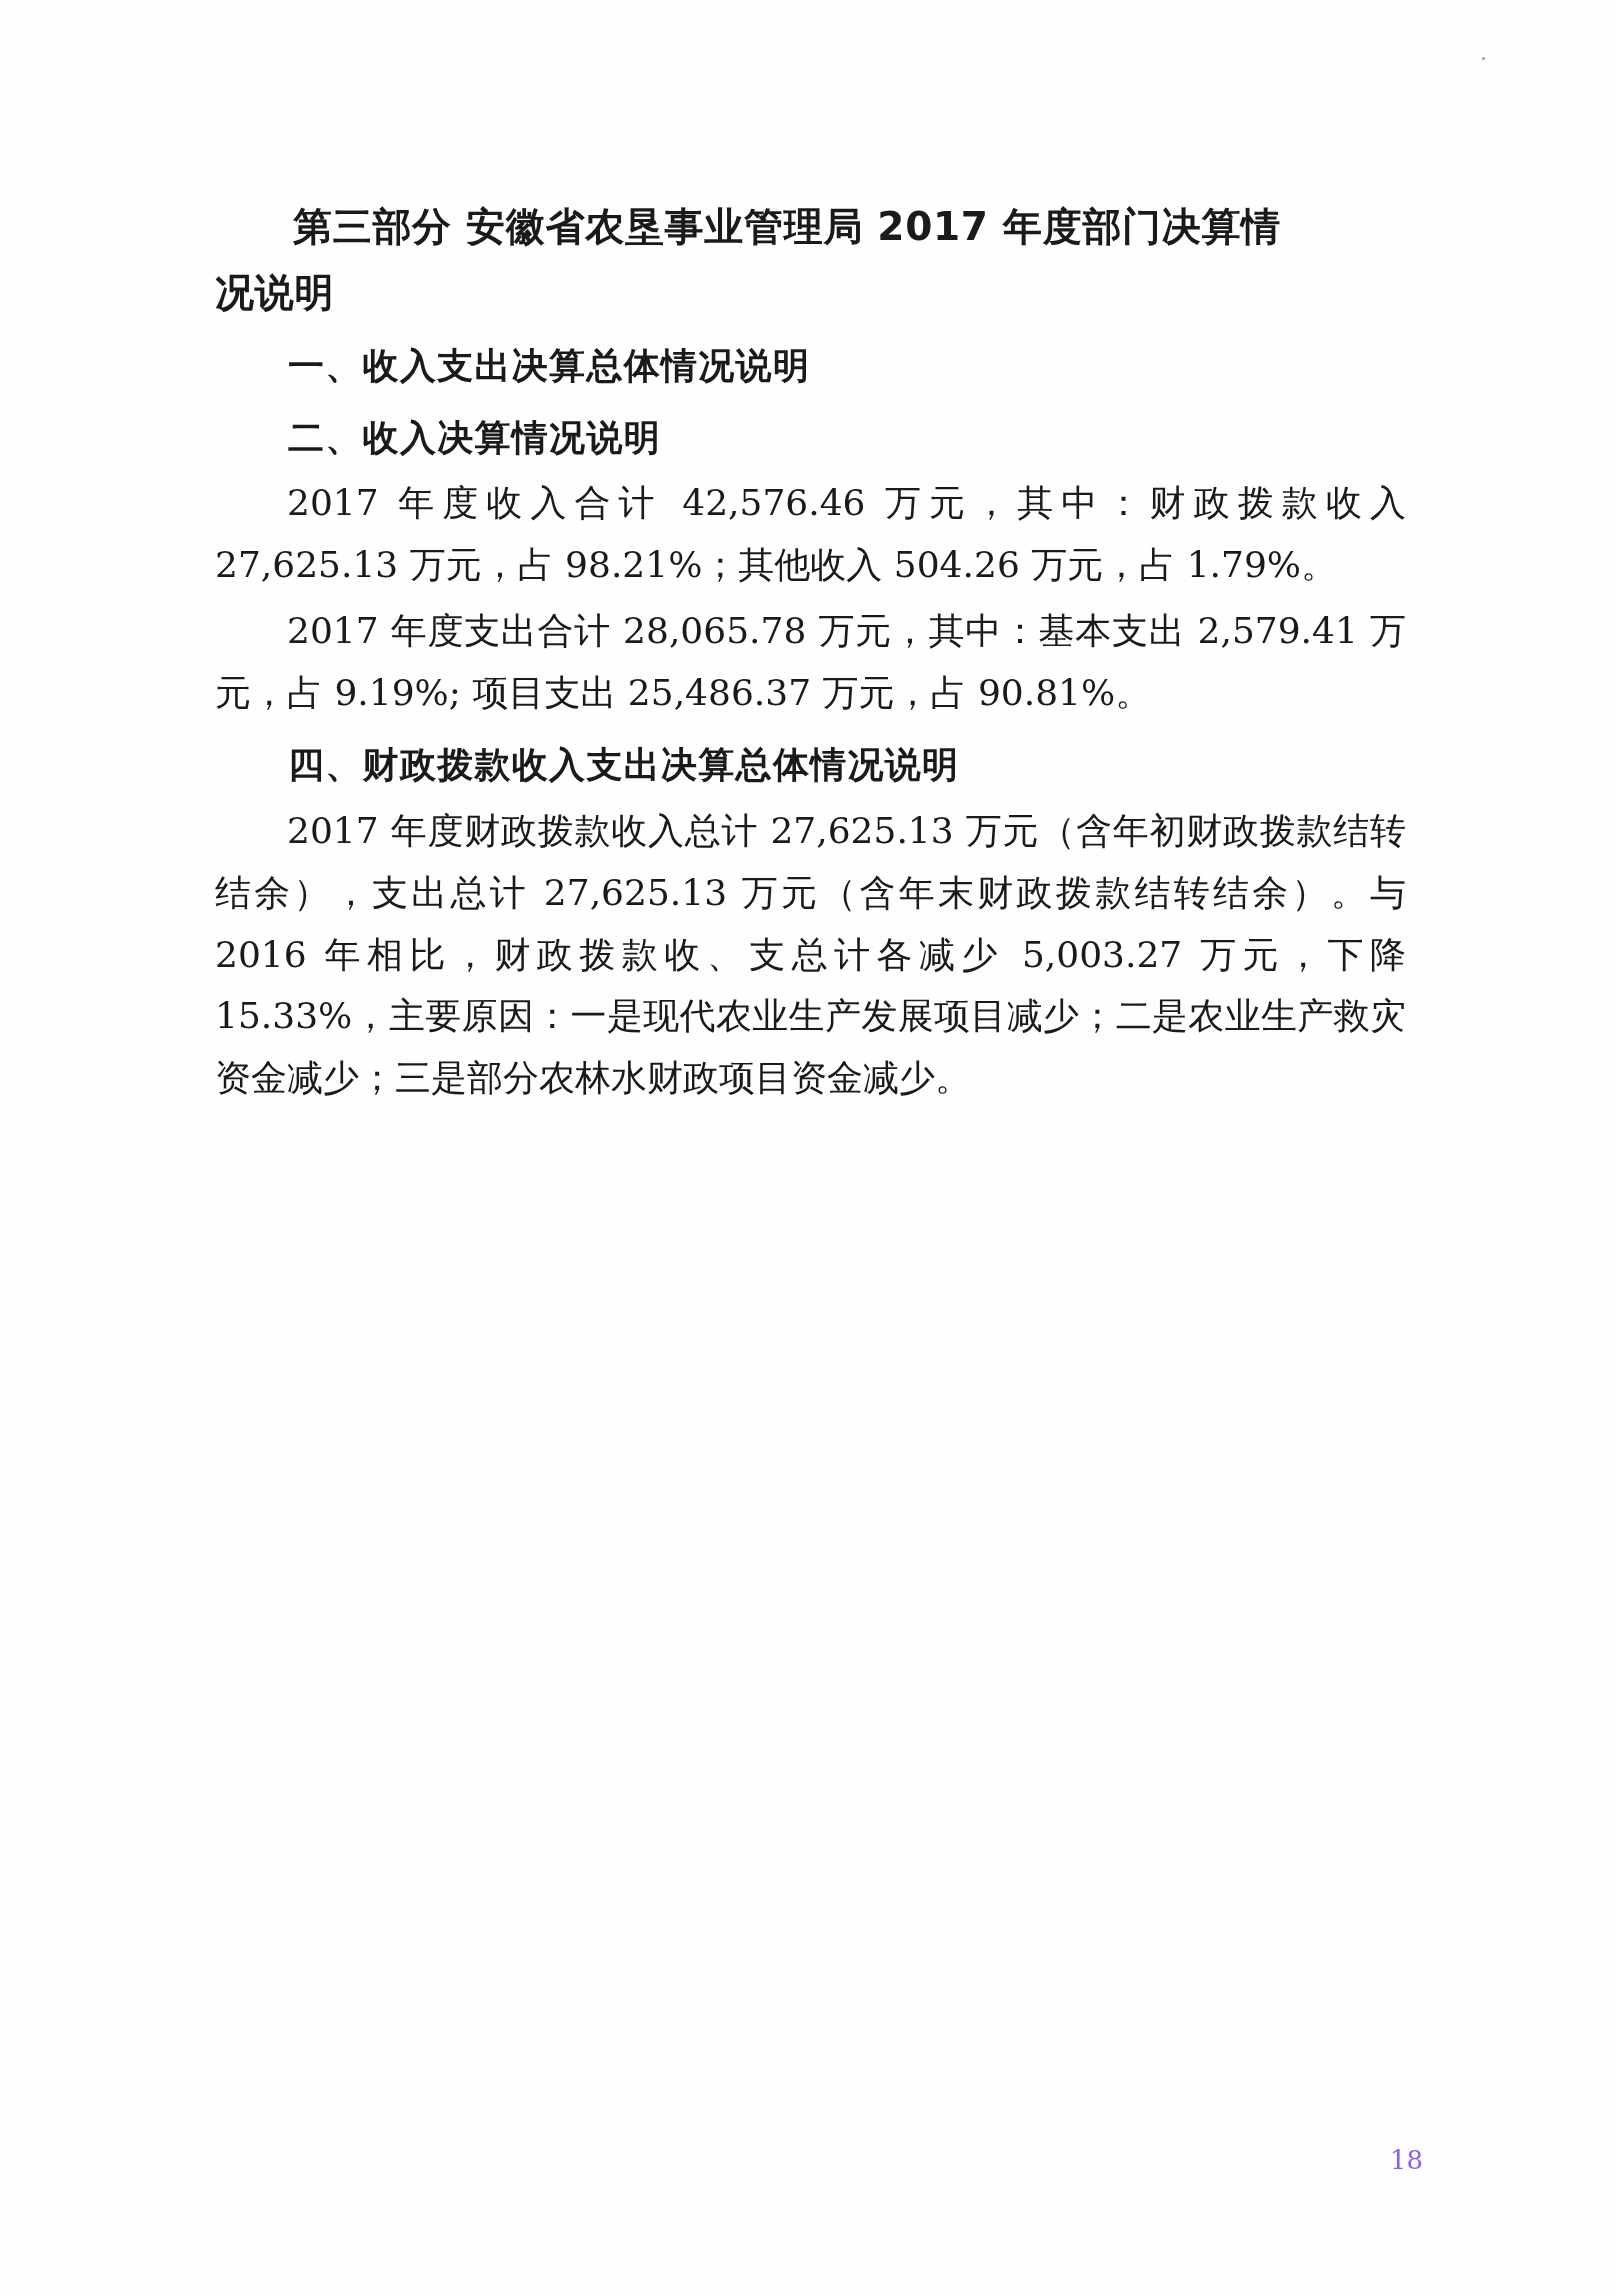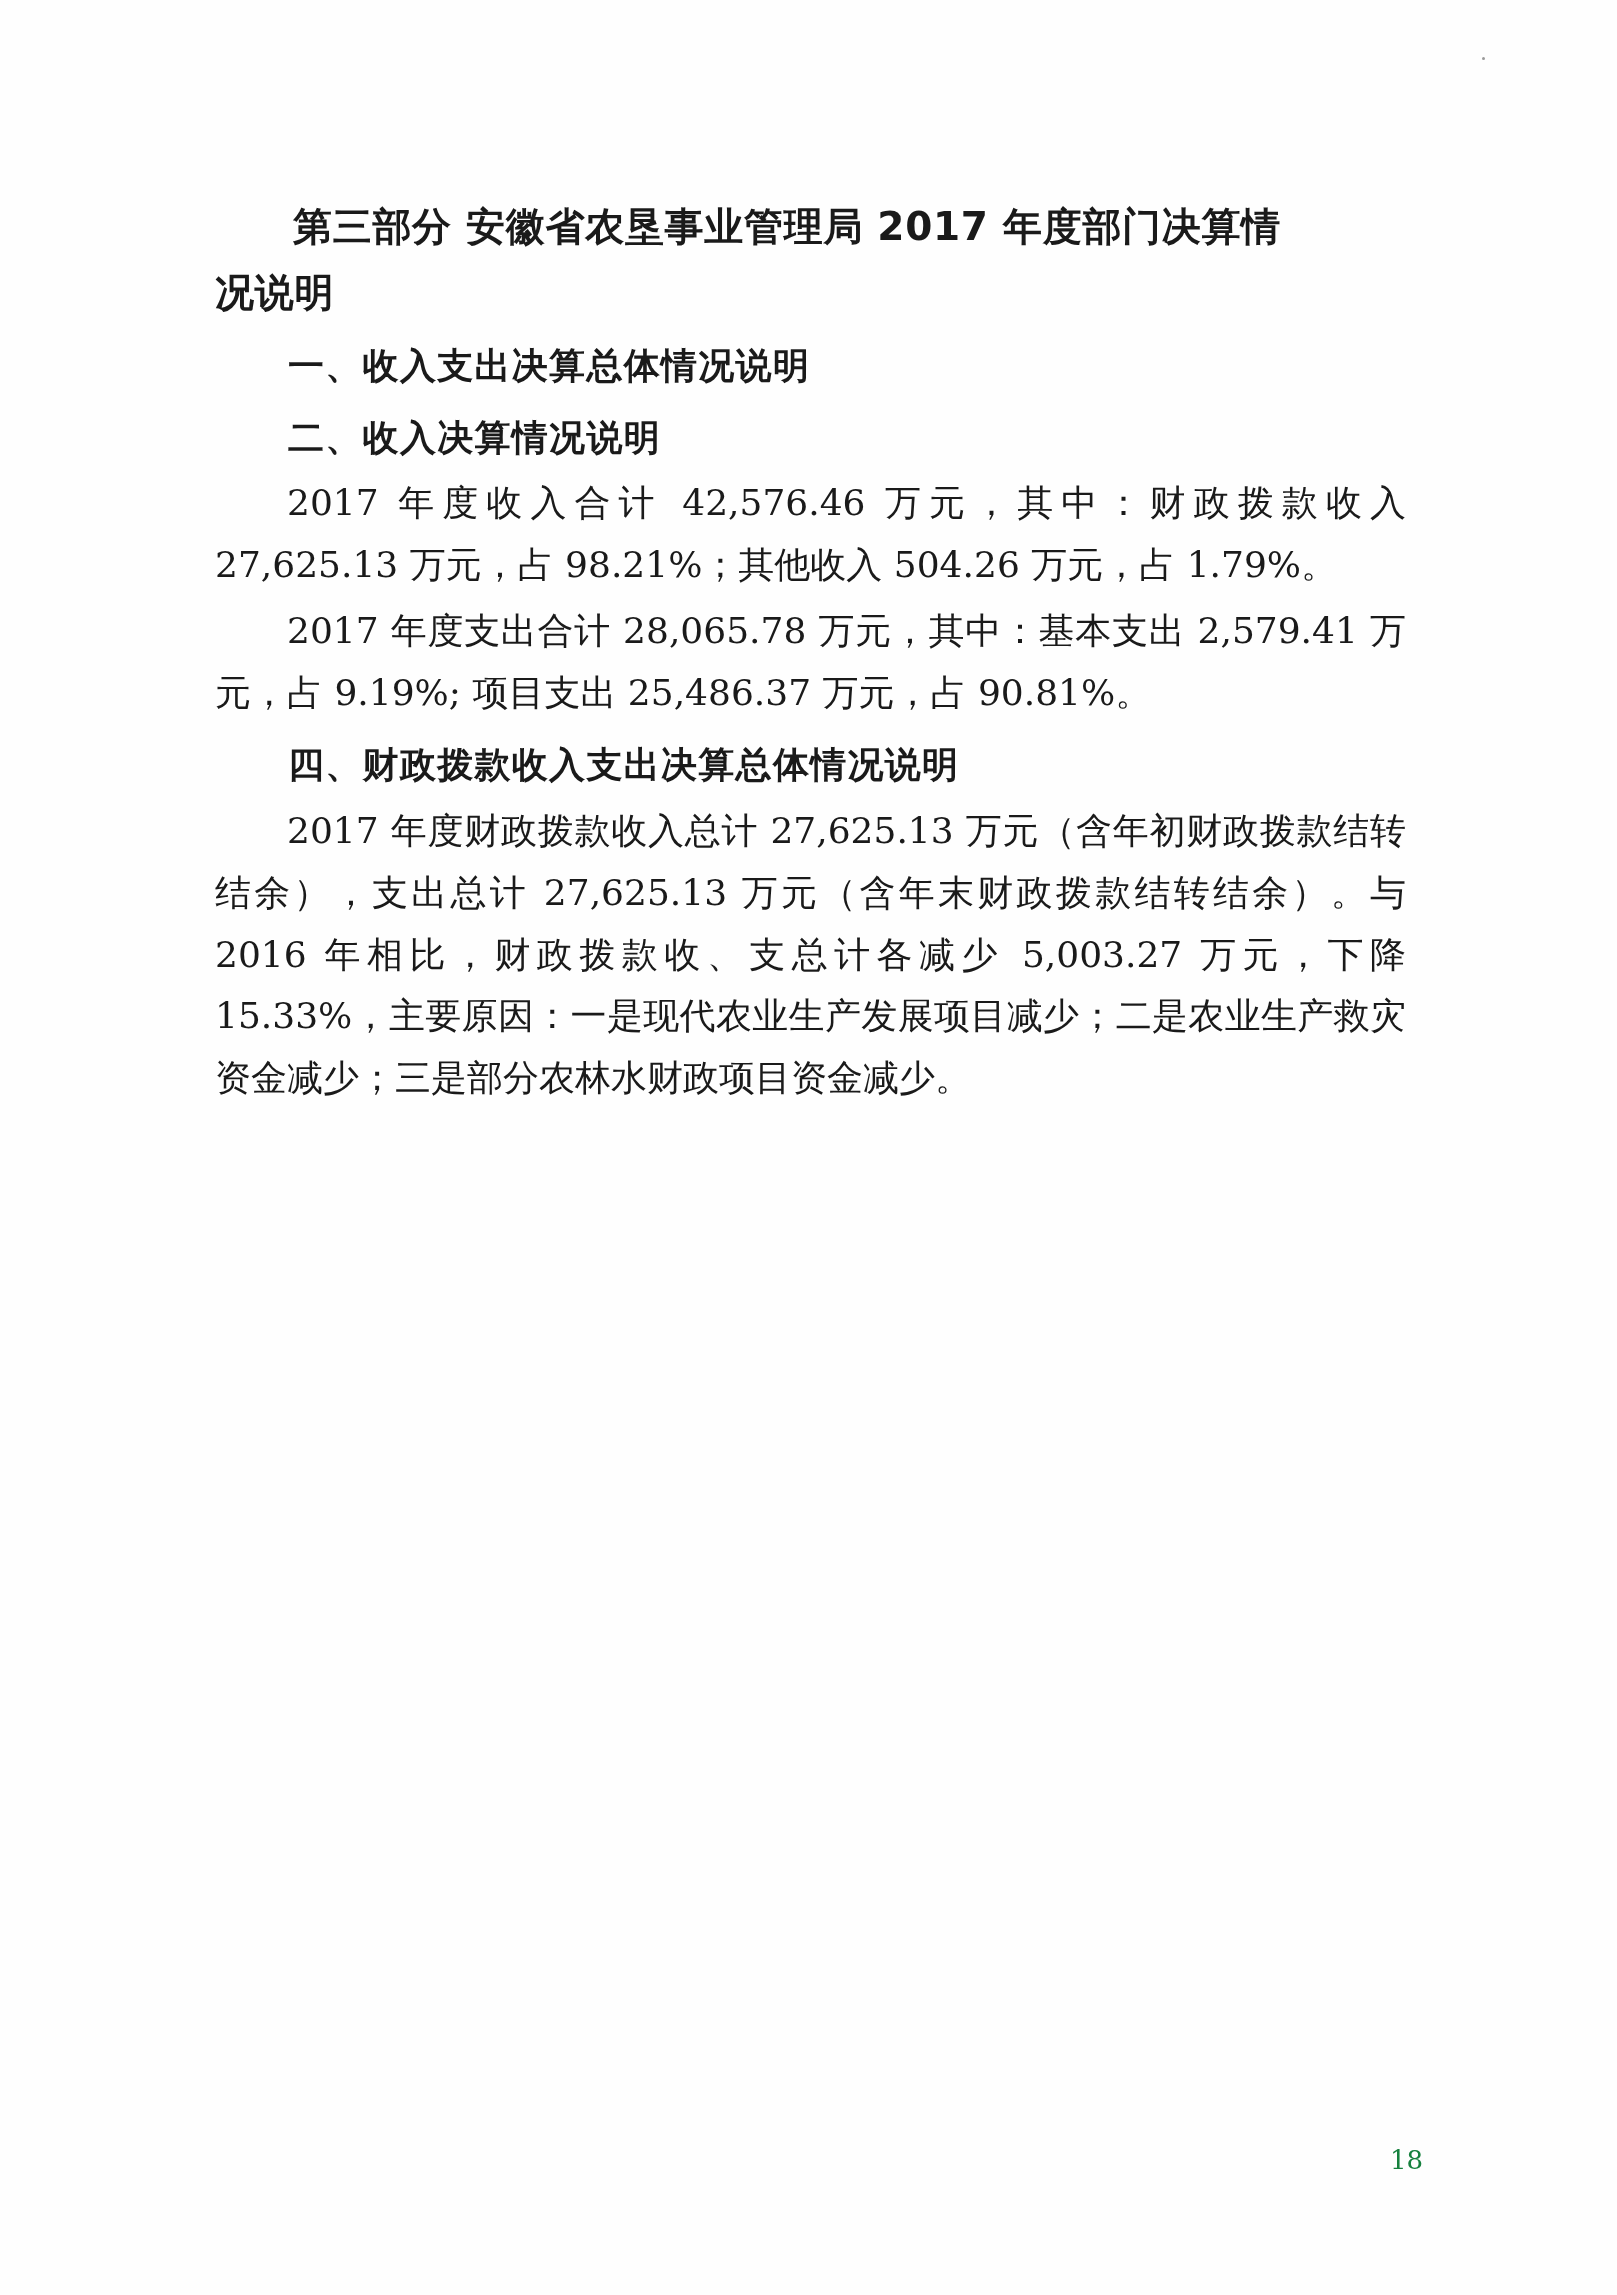--- a/index.html
+++ b/index.html
@@ -70,21 +70,21 @@
     text-justify: inter-ideograph;
     font-family: "DejaVu Serif", "Liberation Serif", serif;
   }
 
   .page-number {
     position: absolute;
     right: 195px;
     bottom: 120px;
     font-size: 26px;
     font-family: "DejaVu Serif", "Liberation Serif", serif;
-    color: #15803d;
+    color: #8b5cf6;
   }
 
   .corner-mark {
     position: absolute;
     top: 57px;
     right: 133px;
     width: 3.3px;
     height: 3.3px;
     background: #9a9a9a;
     border-radius: 50%;

